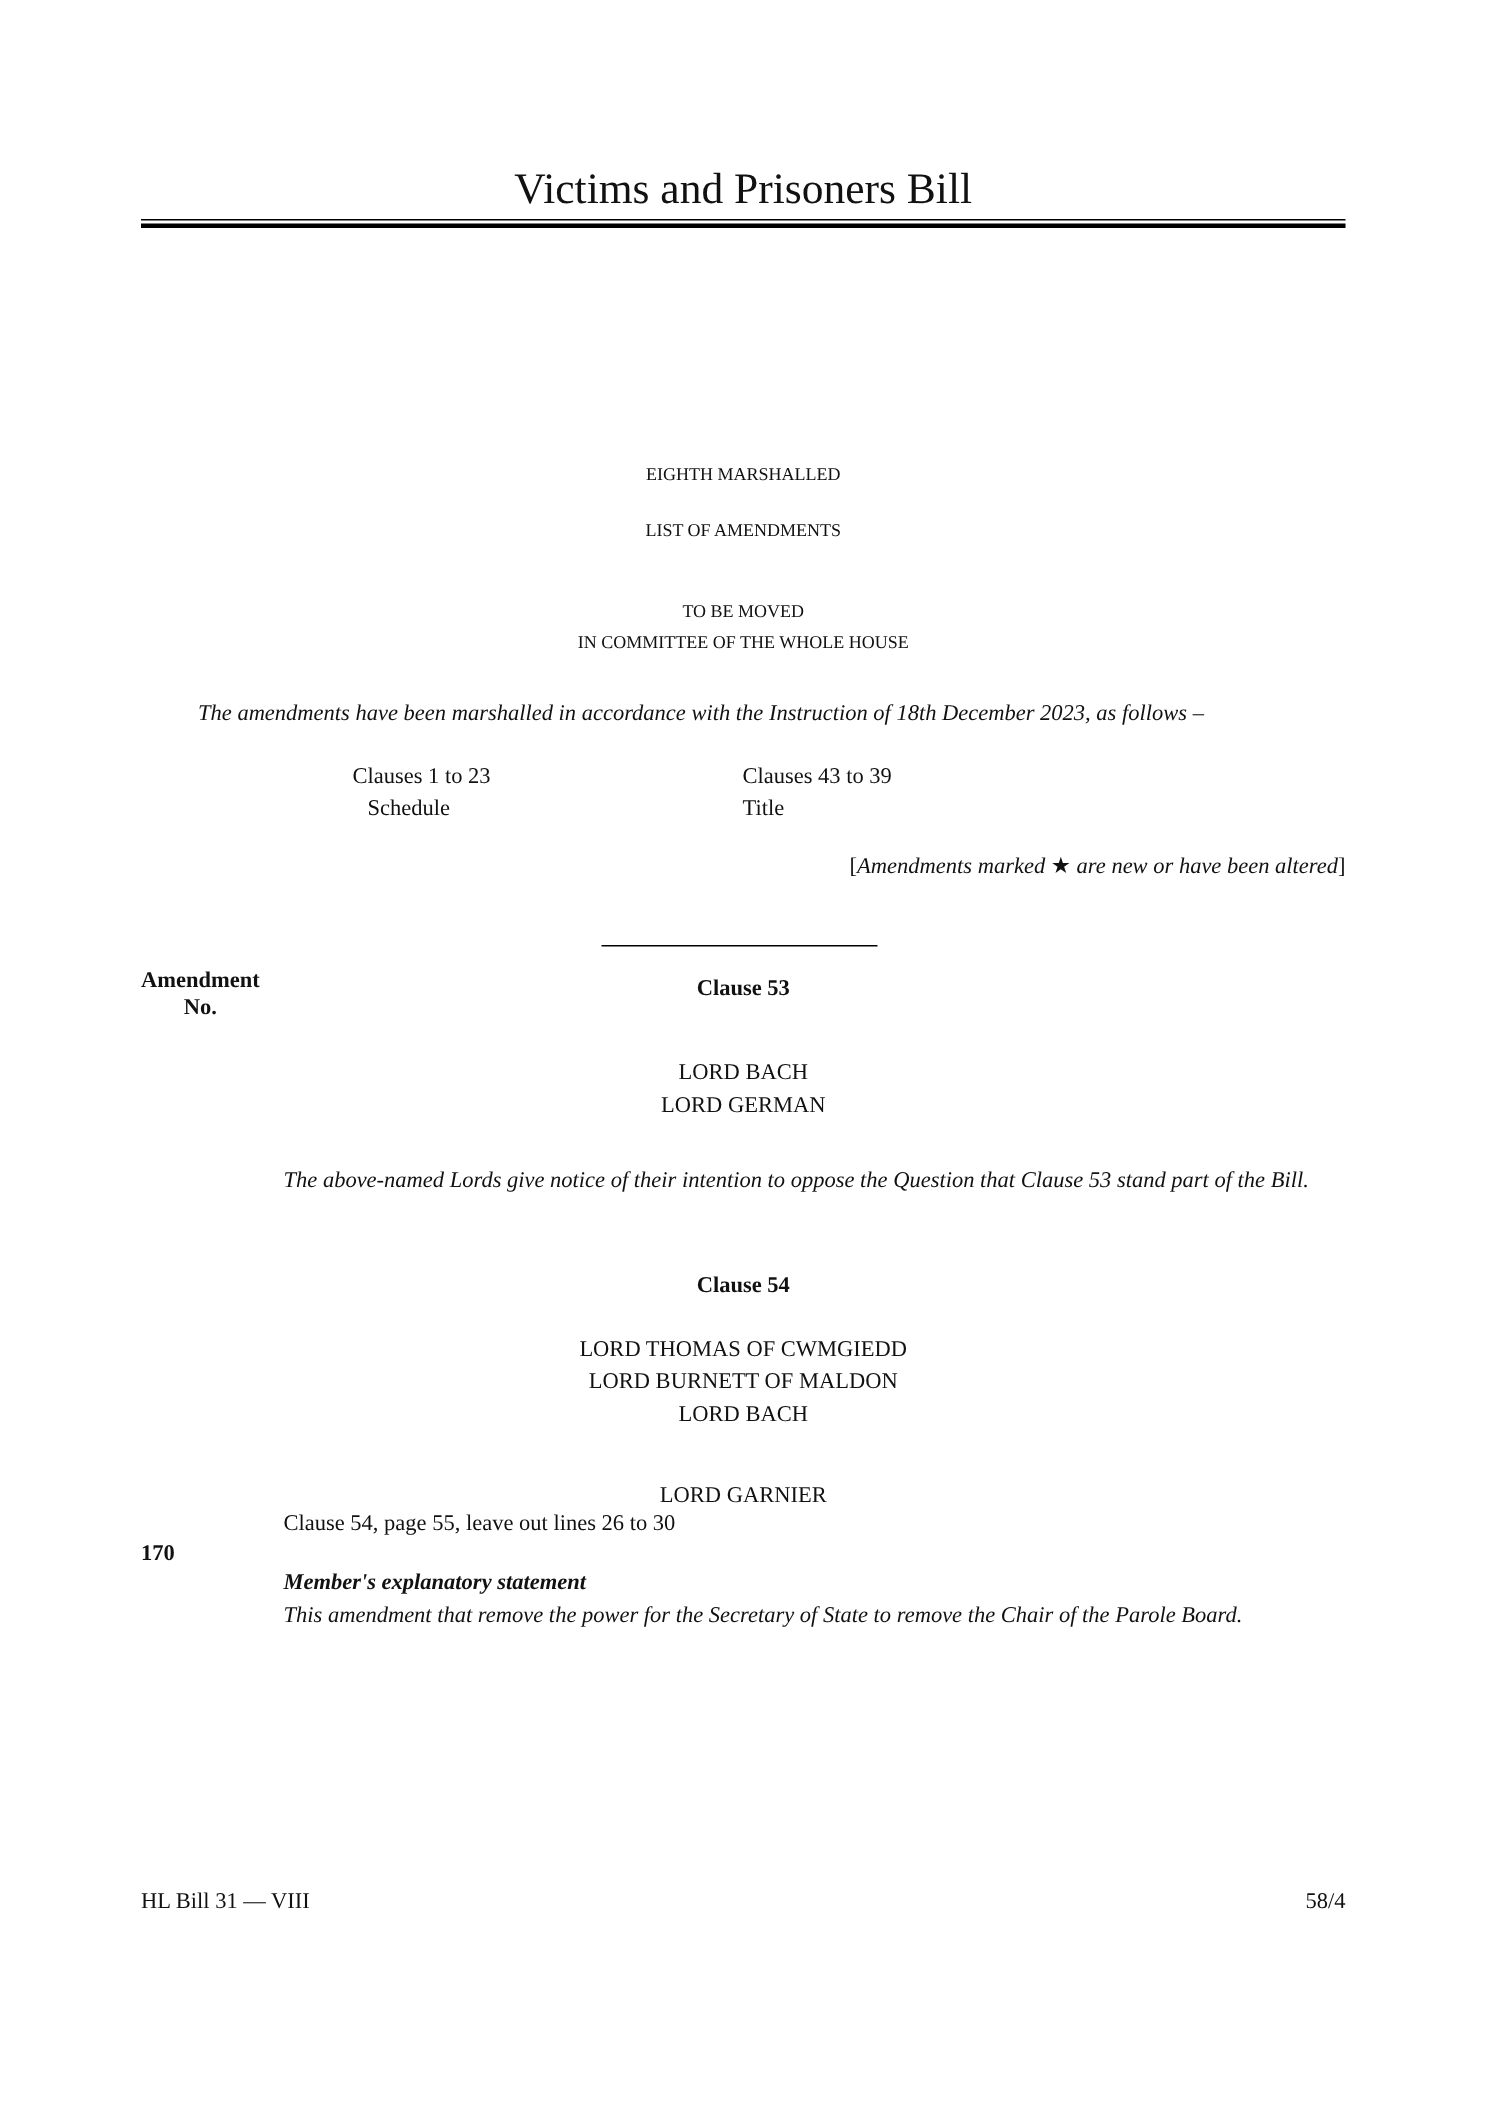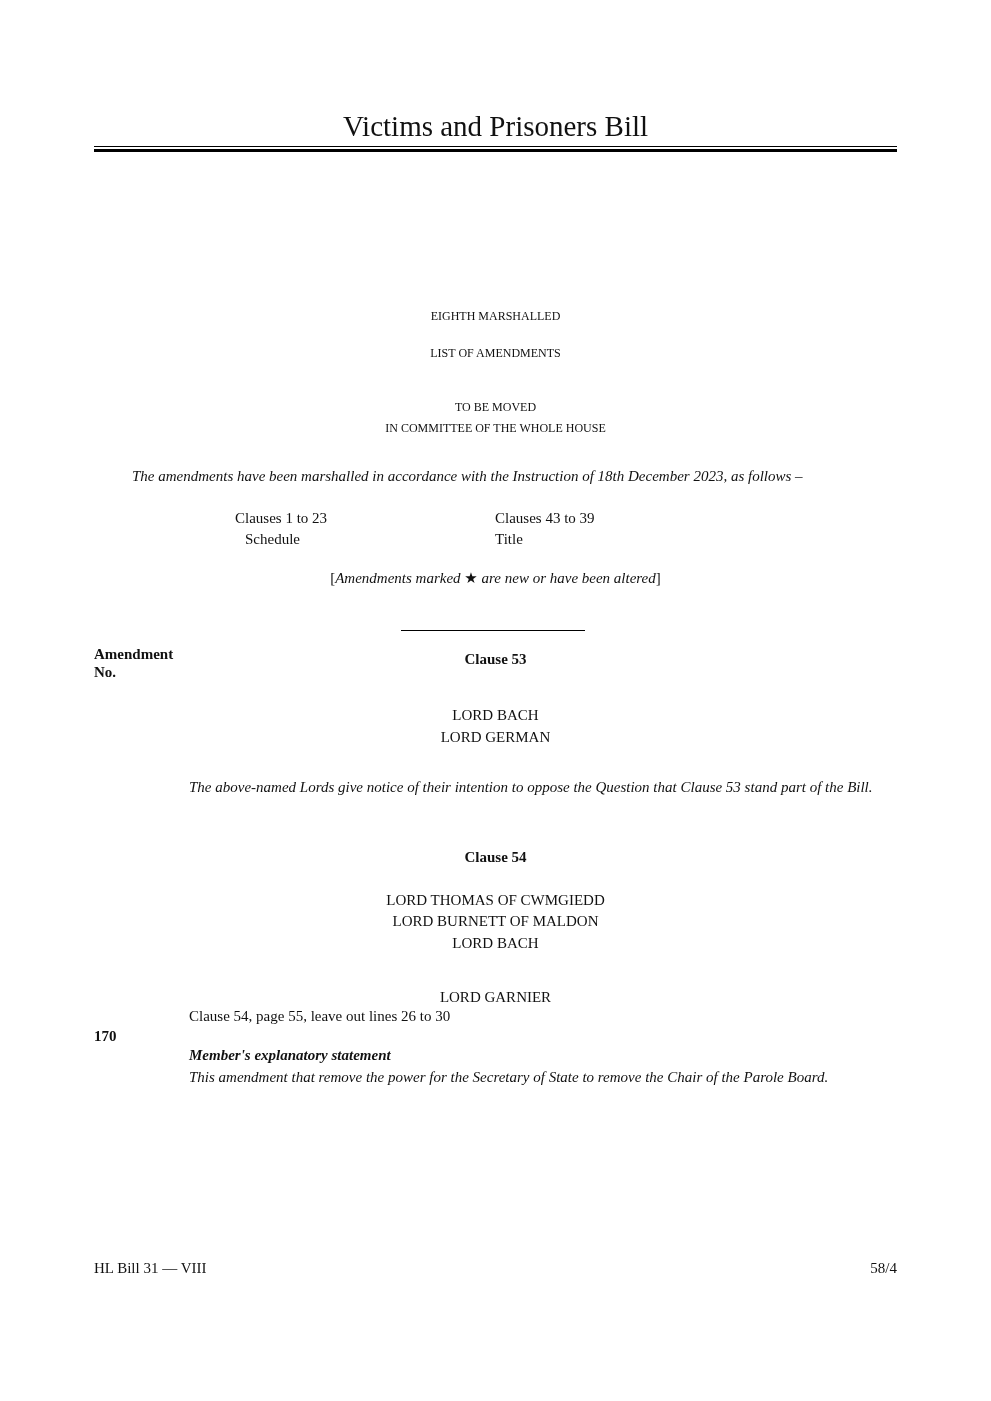--- a/index.html
+++ b/index.html
@@ -17,21 +17,21 @@
     .rule-thin { left: 94px; width: 803px; top: 146px; height: 0; border-top: 1px solid #000; }
     .rule-thick { left: 94px; width: 803px; top: 149px; height: 0; border-top: 3px solid #000; }
     .heading-line {
       left: 94px; width: 803px; text-align: center;
       font-family: "Liberation Serif", serif; font-size: 12px; line-height: 22px;
     }
     .para {
       font-family: "Liberation Serif", serif; font-size: 15px; line-height: 21px;
     }
     .italic { font-style: italic; }
-    .bold { font-weight: bold; }
+    .bold { font-weight: bold; text-align: center; }
     .center { text-align: center; }
     .sep-rule { left: 401px; width: 184px; top: 630px; border-top: 1px solid #000; height: 0; }
   </style>
 </head>
 <body>
 
 <div class="abs title">Victims and Prisoners Bill</div>
 <div class="abs rule-thin"></div>
 <div class="abs rule-thick"></div>
 
@@ -40,21 +40,21 @@
 <div class="abs heading-line" style="top:396px;">TO BE MOVED</div>
 <div class="abs heading-line" style="top:417px;">IN COMMITTEE OF THE WHOLE HOUSE</div>
 
 <div class="abs para italic" style="left:94px; width:803px; top:466px; text-align:justify; text-indent:38px;">The amendments have been marshalled in accordance with the Instruction of 18th December 2023, as follows –</div>
 
 <div class="abs para" style="left:235px; top:508px;">Clauses 1 to 23</div>
 <div class="abs para" style="left:495px; top:508px;">Clauses 43 to 39</div>
 <div class="abs para" style="left:245px; top:529px;">Schedule</div>
 <div class="abs para" style="left:495px; top:529px;">Title</div>
 
-<div class="abs para center" style="left:94px; width:803px; top:568px;">
+<div class="abs para center" style="left:94px; width:803px; top:568px;text-align:right;">
   <span>[</span><span class="italic">Amendments marked </span><span>★</span><span class="italic"> are new or have been altered</span><span>]</span>
 </div>
 
 <div class="abs sep-rule"></div>
 
 <div class="abs para bold" style="left:94px; top:645px; font-size:15px; line-height:18px;">
   <div>Amendment</div>
   <div>No.</div>
 </div>
 

